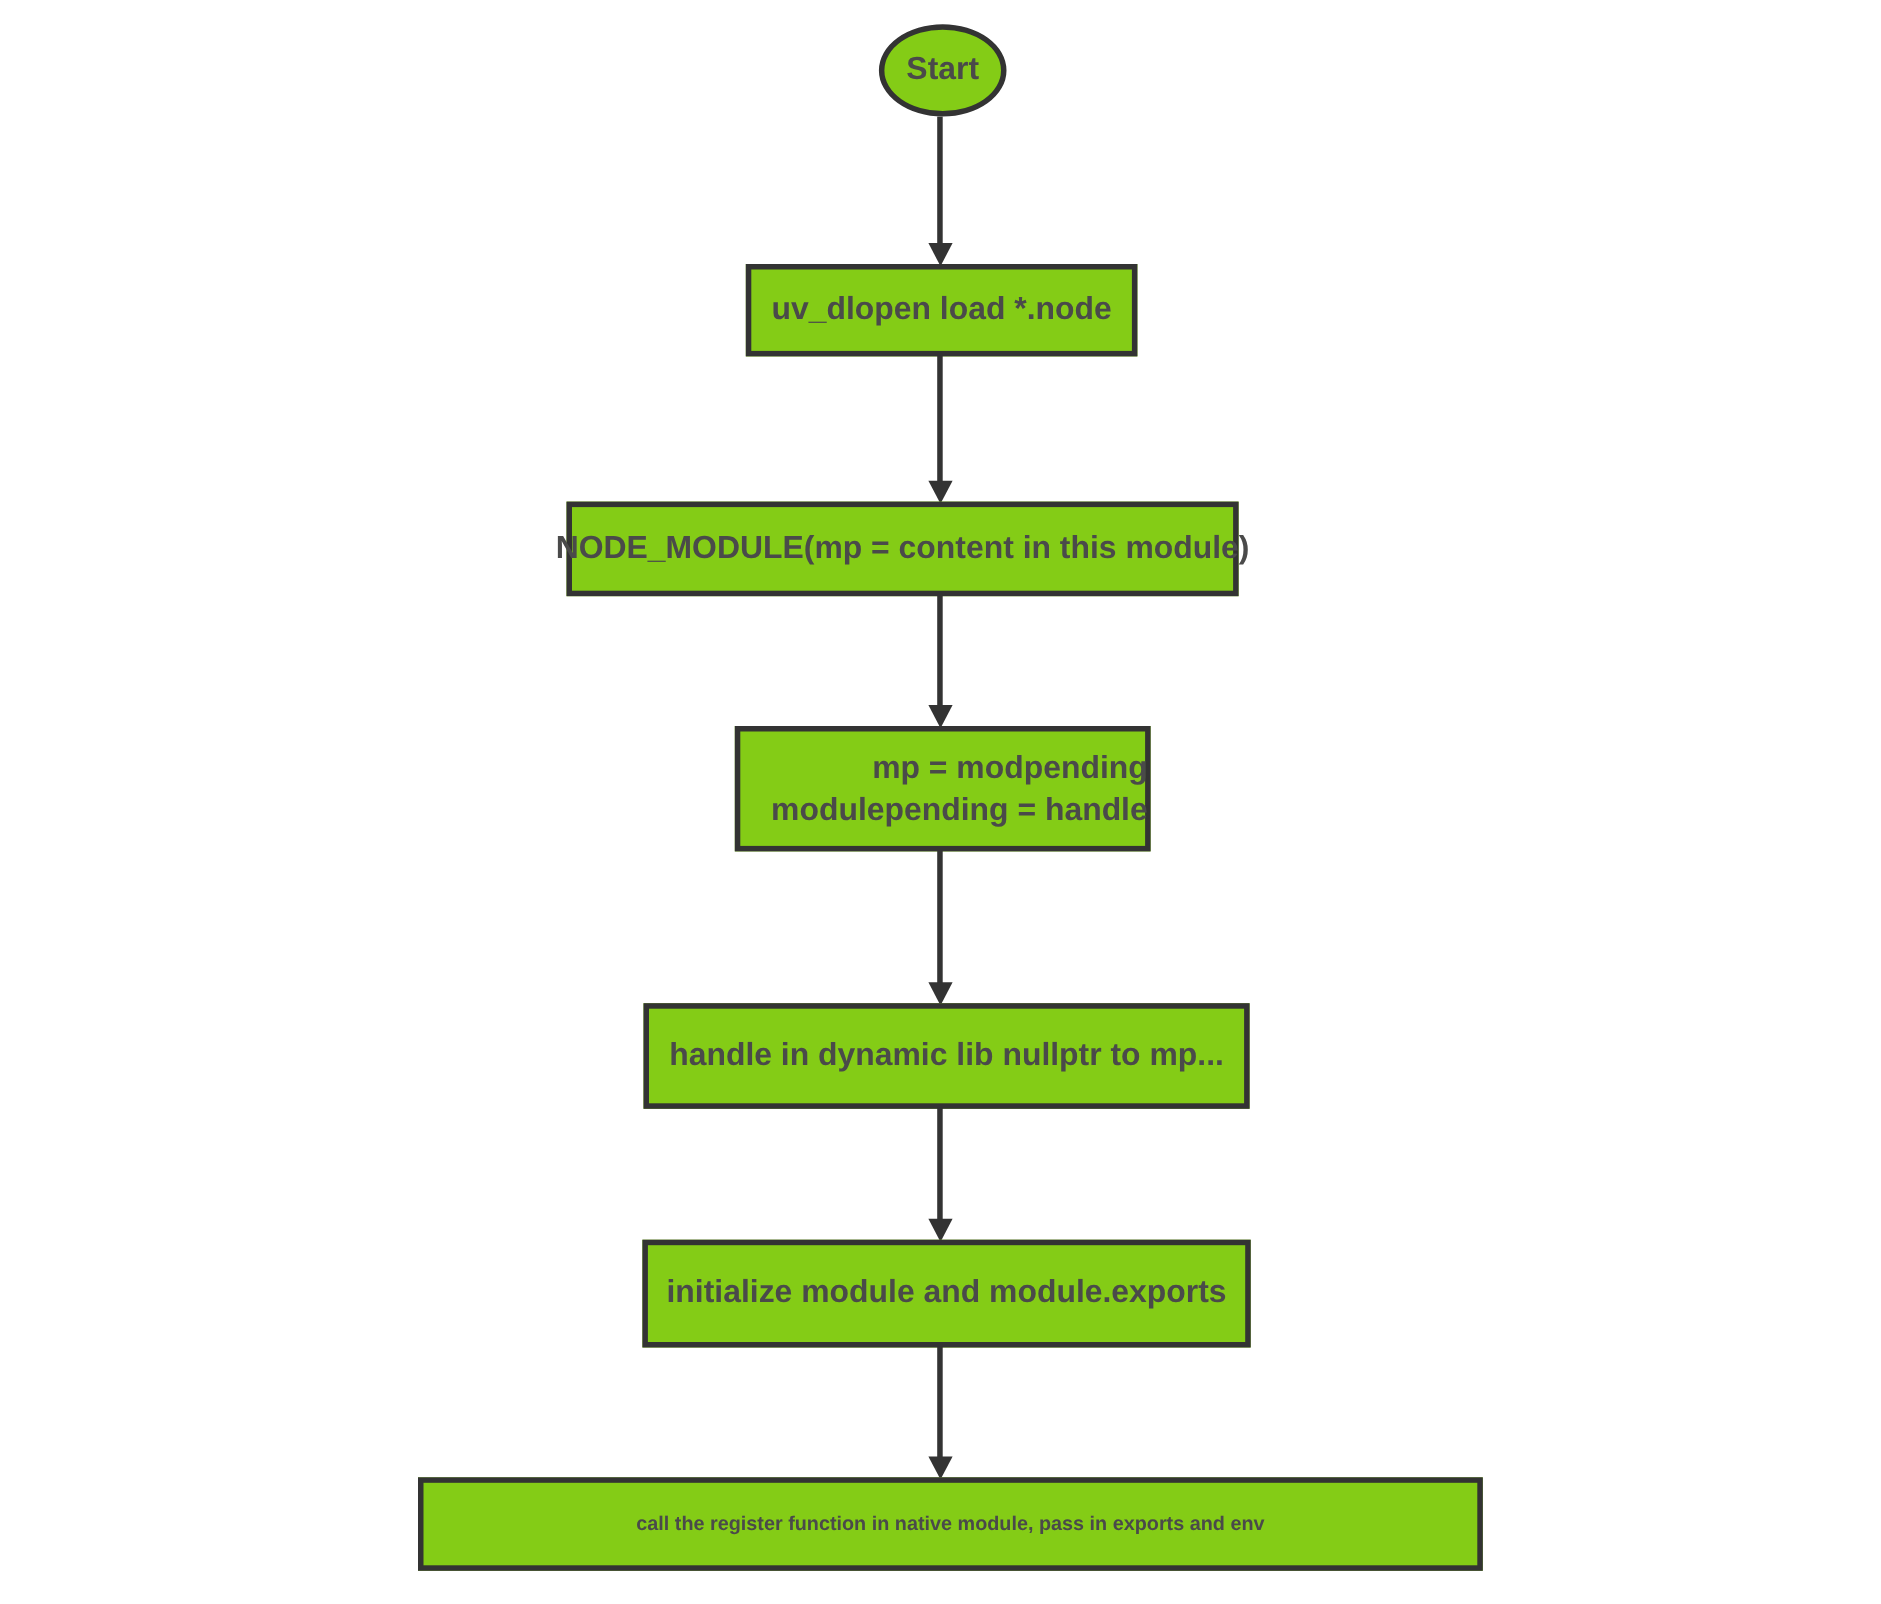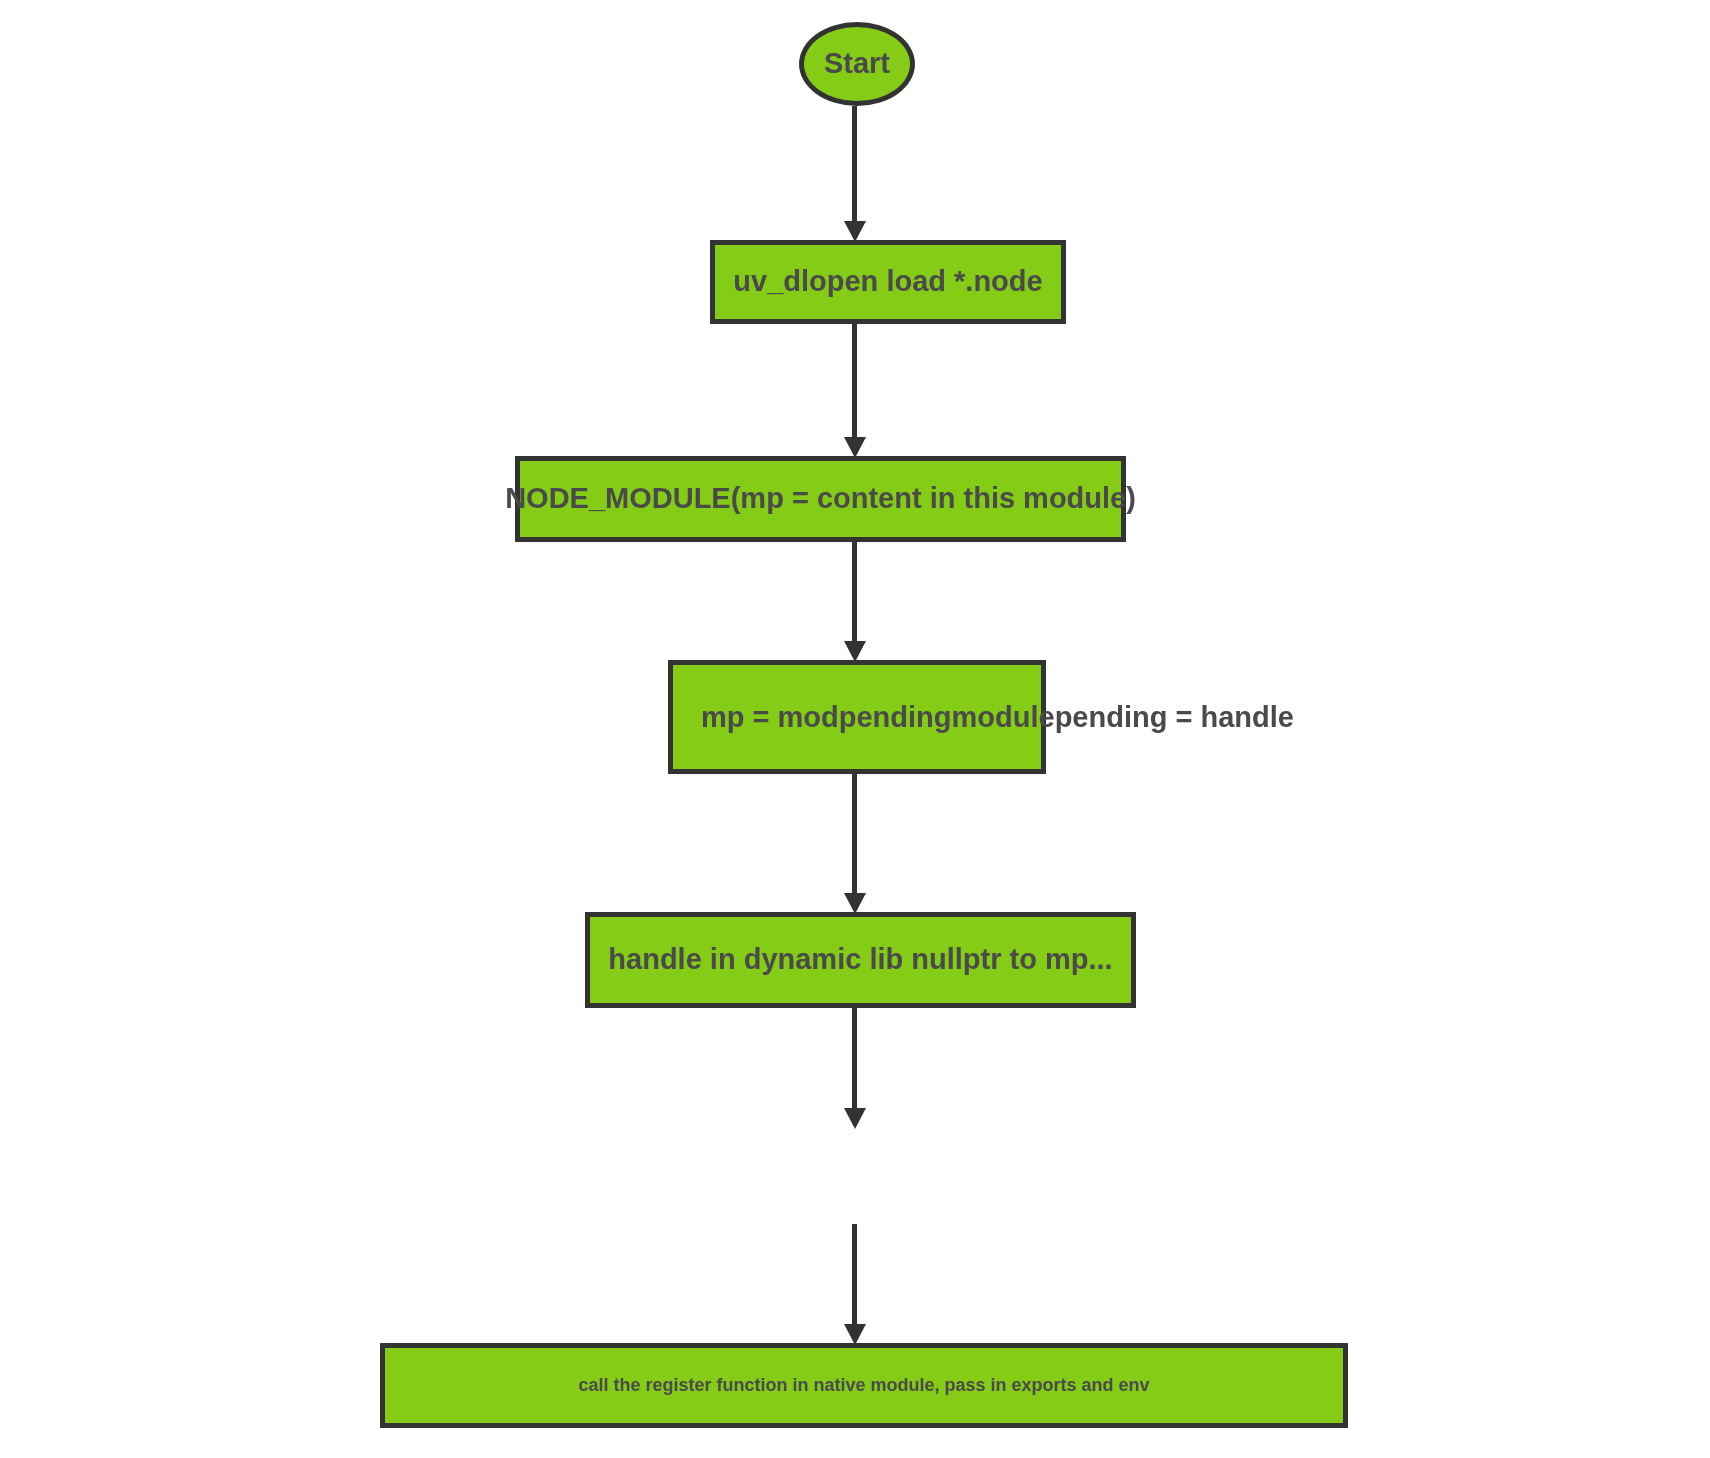--- a/index.html
+++ b/index.html
@@ -37,30 +37,30 @@
     border-radius: 50%;
   }
 
   .node.left-text {
     justify-content: flex-start;
     text-align: left;
     padding-left: 28px;
   }
 
   #node-start { left: 799px; top: 22px;  width: 116px; height: 84px; }
-  #node-1     { left: 678px; top: 240px; width: 356px; height: 84px; margin-left: 32px; }
+  #node-1     { left: 678px; top: 240px; width: 356px; height: 84px; }
   #node-2     { left: 515px; top: 456px; width: 611px; height: 86px; }
   #node-3     { left: 668px; top: 660px; width: 378px; height: 114px; }
   #node-4     { left: 585px; top: 912px; width: 551px; height: 96px; }
   #node-5     { left: 584px; top: 1127px; width: 553px; height: 98px; }
   #node-6     { left: 380px; top: 1343px; width: 968px; height: 85px; font-size: 18px; }
 
   .multiline {
     display: flex;
-    flex-direction: row;
+    flex-direction: column;
     align-items: flex-end;
     line-height: 38px;
   }
 
   
   .arrow {
     position: absolute;
     left: 843px;
     width: 24px;
   }
@@ -136,20 +136,23 @@
 
   <div class="node" id="node-4">
     <span>handle in dynamic lib nullptr to mp...</span>
   </div>
 
   <div class="arrow" id="arrow-5">
     <div class="shaft"></div>
     <div class="head"></div>
   </div>
 
+  <div class="node" id="node-5">
+    <span>initialize module and module.exports</span>
+  </div>
 
   <div class="arrow" id="arrow-6">
     <div class="shaft"></div>
     <div class="head"></div>
   </div>
 
   <div class="node" id="node-6">
     <span>call the register function in native module, pass in exports and env</span>
   </div>
 

